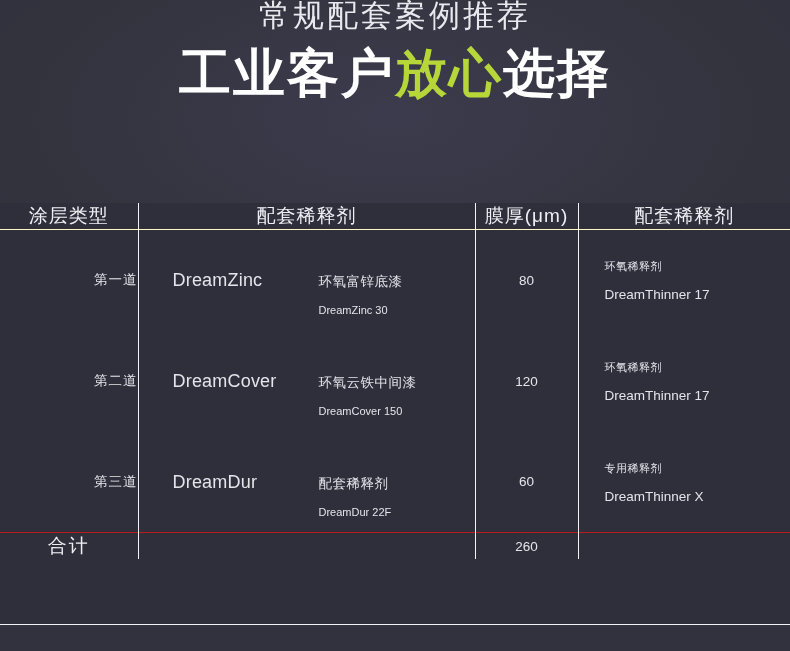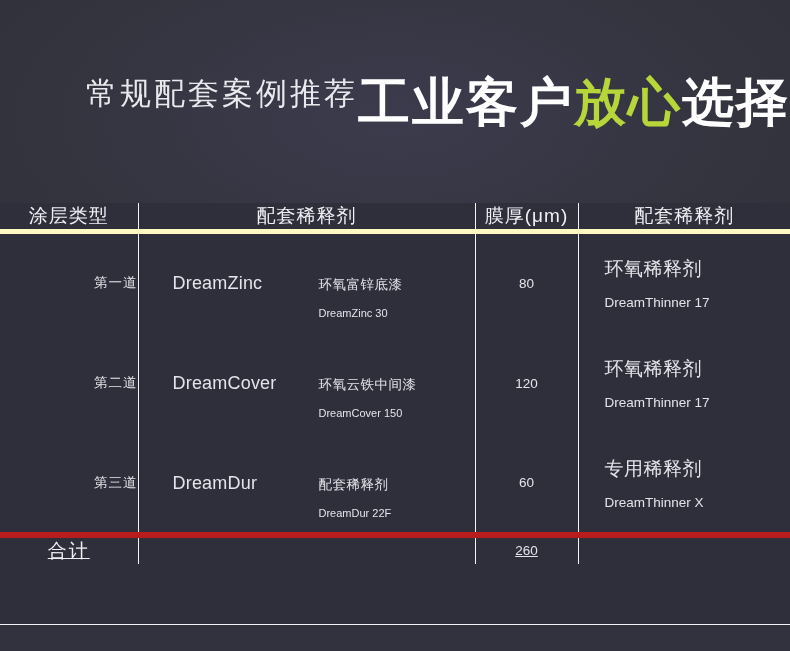--- a/index.html
+++ b/index.html
@@ -23,23 +23,23 @@
   }
 
   
   .banner {
     position: absolute;
     left: 0;
     top: 0;
     width: 790px;
     height: 203px;
     display: flex;
-    flex-direction: row;
+    flex-direction: column;
     align-items: center;
-    justify-content: flex-end;
+    justify-content: flex-start;
   }
   .banner-sub {
     font-size: 31px;
     letter-spacing: 3px;
     color: #e8e9ee;
     font-weight: 300;
     line-height: 1;
     margin-bottom: 16px;
     text-shadow: 0 0 1px rgba(0,0,0,.3);
   }
@@ -84,21 +84,21 @@
   .row-head {
     height: 47px;
   }
   .row-head td {
     text-align: center;
     font-size: 19px;
     letter-spacing: 1px;
     color: #eef0f4;
   }
   .row-head-sep td {
-    border-bottom: 5px solid #fef9c3;
+    border-bottom: 1px solid #fef9c3;
   }
 
   .row-data { height: 101px; }
   .row-data td { font-size: 13.5px; color: #e4e5ea; }
 
   .cell-type {
     text-align: right;
     font-size: 14.5px;
     letter-spacing: 1px;
   }
@@ -139,27 +139,26 @@
   .thin-stack {
     position: absolute;
     left: 26px;
     top: 50%;
     transform: translateY(-50%);
     display: flex;
     flex-direction: column;
     gap: 13px;
     white-space: nowrap;
   }
-  .thin-stack .cn { font-size: 19px; letter-spacing: .5px; }
+  .thin-stack .cn { font-size: 11px; letter-spacing: .5px; }
   .thin-stack .en { font-size: 13.5px; }
 
   .row-total { height: 67px; }
   .row-total td {
-    border-top: 6px solid #b91c1c;
-    text-decoration: underline;
+    border-top: 1px solid #b91c1c;
   }
   .total-label {
     text-align: center;
     font-size: 19px;
     letter-spacing: 2px;
     color: #eef0f4;
   }
   .total-value {
     text-align: center;
     font-size: 13.5px;

